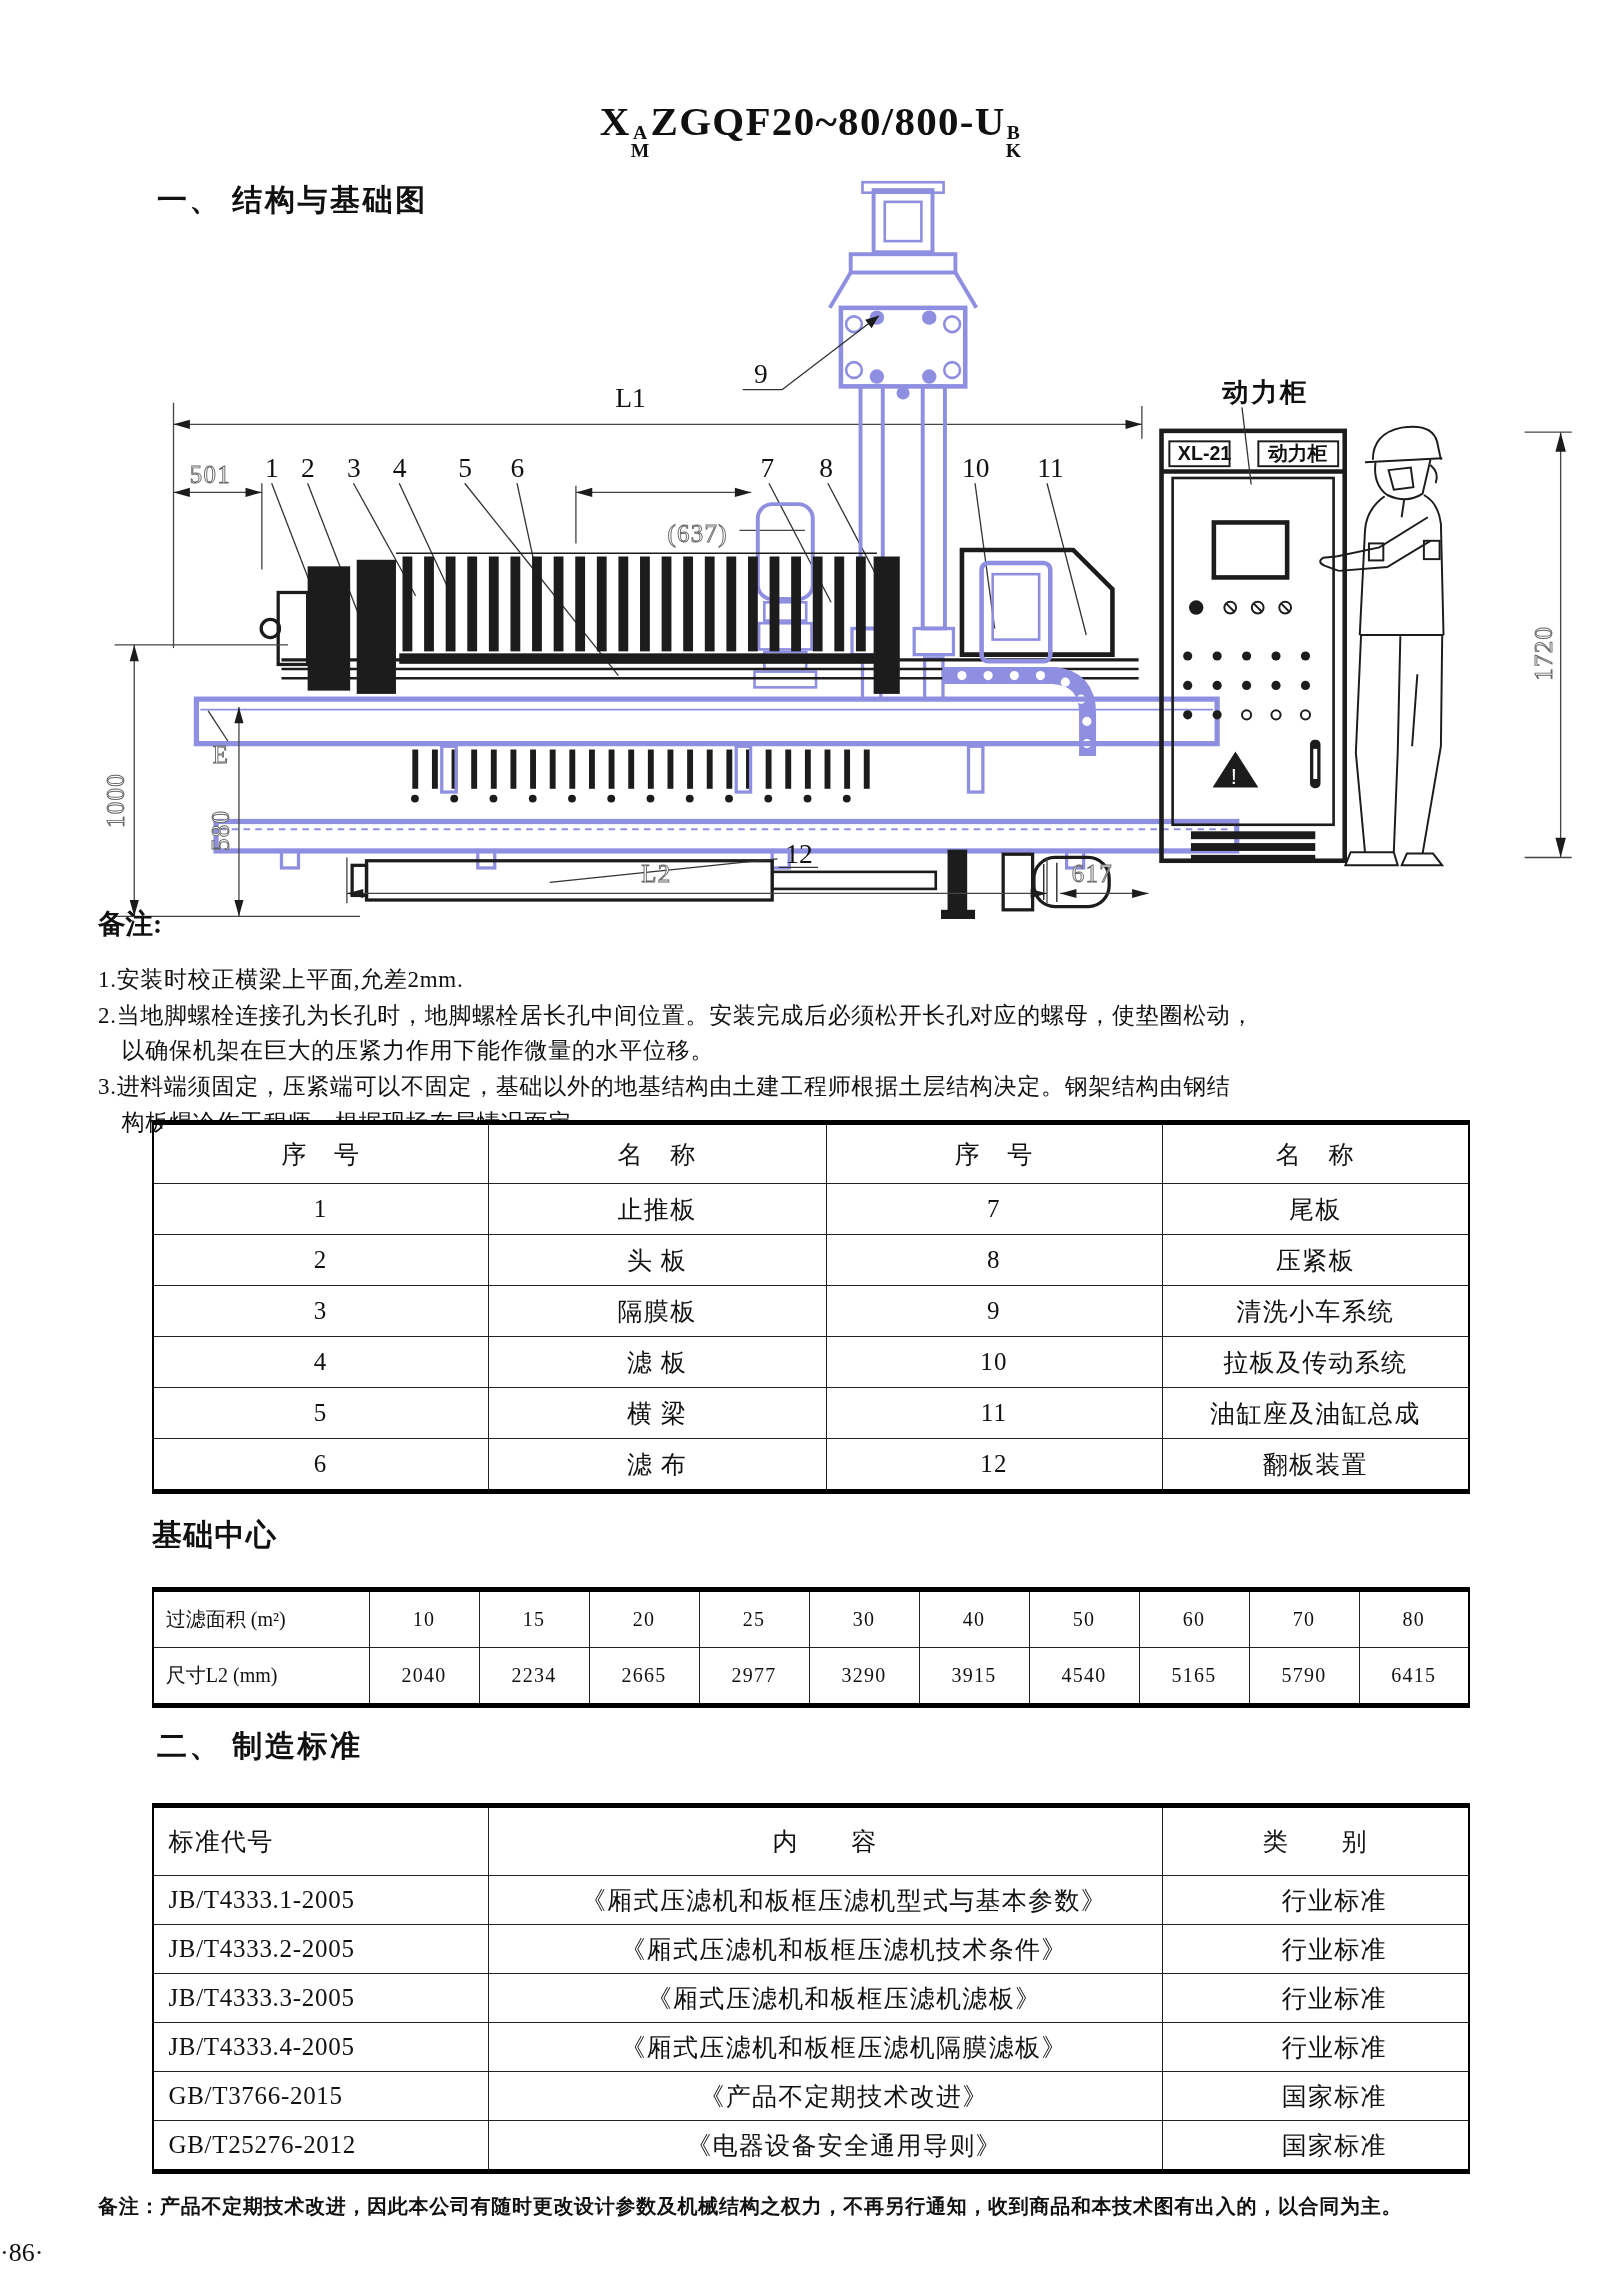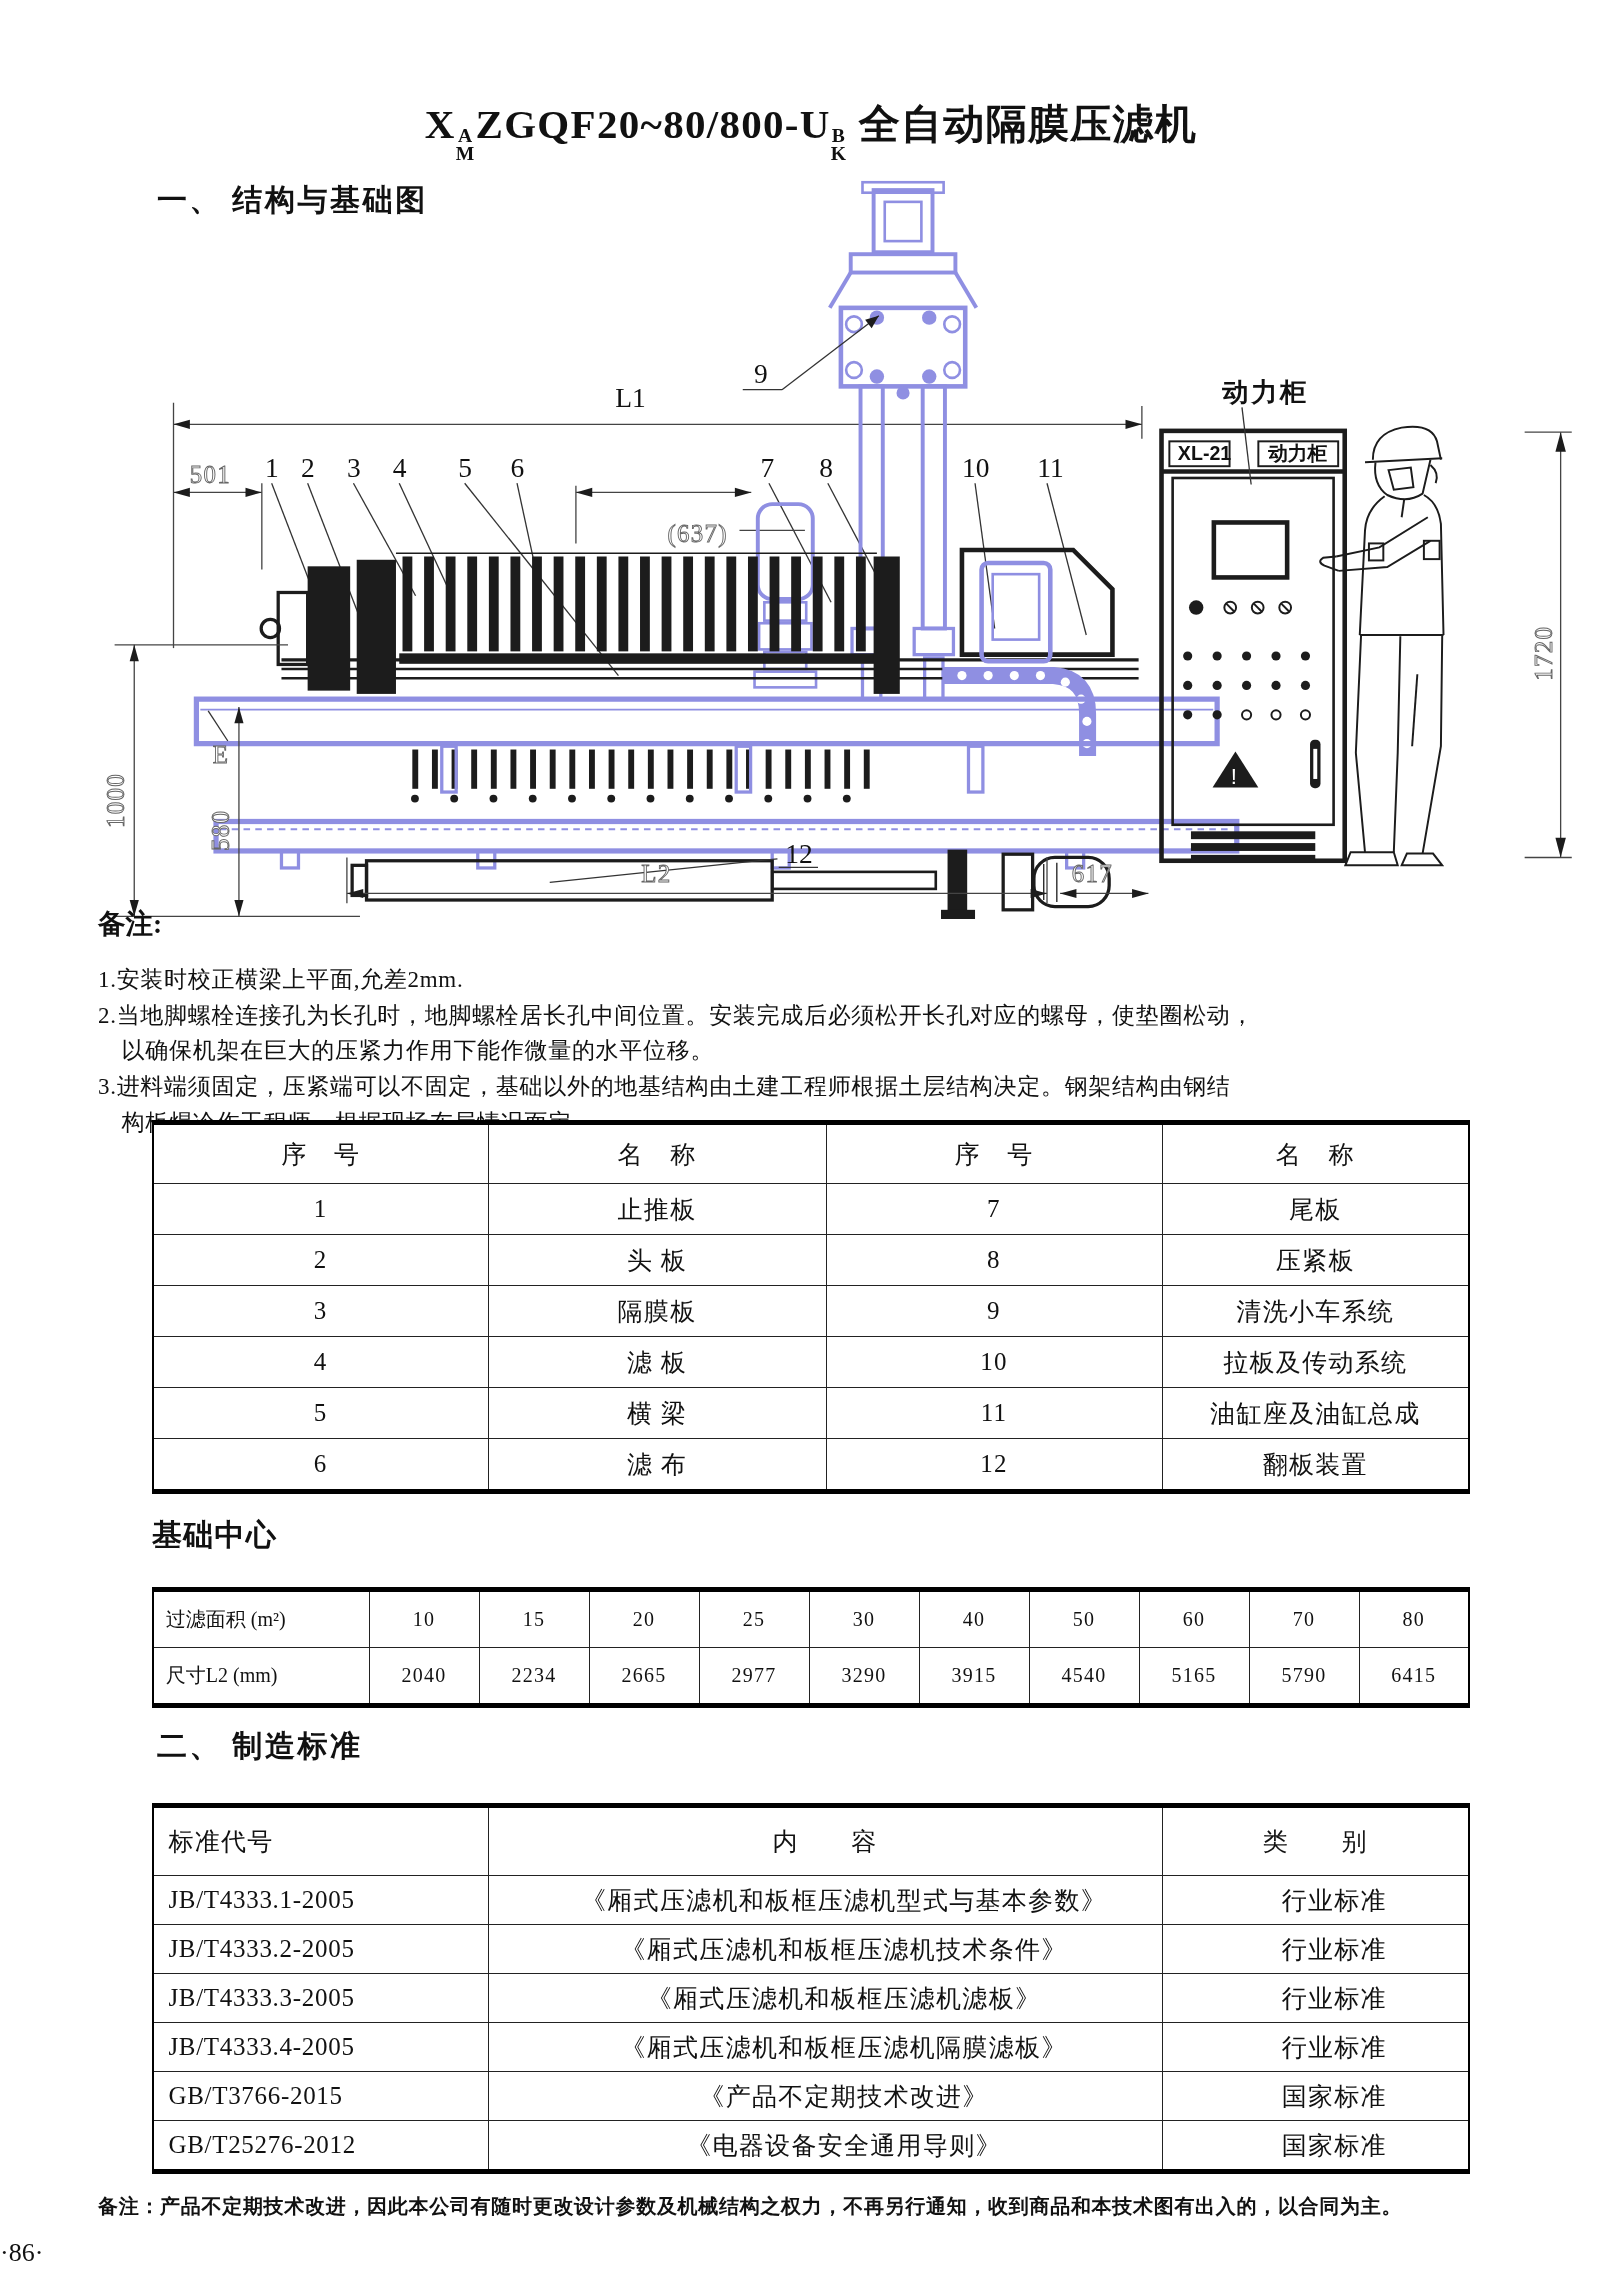--- a/index.html
+++ b/index.html
@@ -13,21 +13,21 @@
   }
   .stack{display:inline-flex;flex-direction:column;vertical-align:-3.9px;line-height:.9;}
   .stack span{font-size:19.6px;font-weight:bold;text-align:center;}
   .sec-heading{position:absolute;font-size:30px;font-weight:bold;letter-spacing:2.6px;}
   .drawing{position:absolute;left:59px;top:177px;width:1518px;height:759px;}
   .notes{position:absolute;left:98px;top:906px;width:1440px;}
   .notes-heading{font-size:27.5px;font-weight:bold;margin-bottom:20px;}
   .note-line{font-size:23px;line-height:1.55;letter-spacing:0.7px;}
   .note-cont{padding-left:23.6px;}
   table{border-collapse:collapse;table-layout:fixed;background:#fff;}
-  .doc-table{position:absolute;left:152px;width:1318px;}
+  .doc-table{position:absolute;left:152px;width:1318px;border-radius:32px;}
   .doc-table td,.doc-table th{
     border:1.3px solid #222;font-size:25px;font-weight:normal;
     text-align:center;vertical-align:middle;letter-spacing:1.3px;padding:0;
   }
   .doc-table{border:2px solid #000;border-top:5.2px solid #000;border-bottom:5.2px solid #000;}
   .parts{top:1120px;height:364px;}
   .parts th{height:58px;}
   .parts td{height:50px;}
   .foundation{top:1587px;height:113px;}
   .foundation td{height:55px;font-size:20px;}
@@ -62,21 +62,21 @@
 
 <div class="page">
 
   <div class="title">
     <span>X</span><span class="stack">
         <span>A</span>
         <span>M</span>
       </span><span>ZGQF20~80/800-U</span><span class="stack">
         <span>B</span>
         <span>K</span>
-      </span><span> 全自动隔膜压滤机</span>
+      </span>
   </div>
 
   <div class="sec-heading" style="left:157px;top:180px;">一、 结构与基础图</div>
 
   <svg class="drawing" viewBox="0 0 2320 1160">
 
     <line class="dimline" x1="175" y1="345" x2="175" y2="720"></line>
     <line class="dimline" x1="1655" y1="350" x2="1655" y2="400"></line>
     <line class="dimline" x1="175" y1="378" x2="1655" y2="378"></line>
     <polygon class="blkf" points="175,378 200,371 200,385"></polygon>

